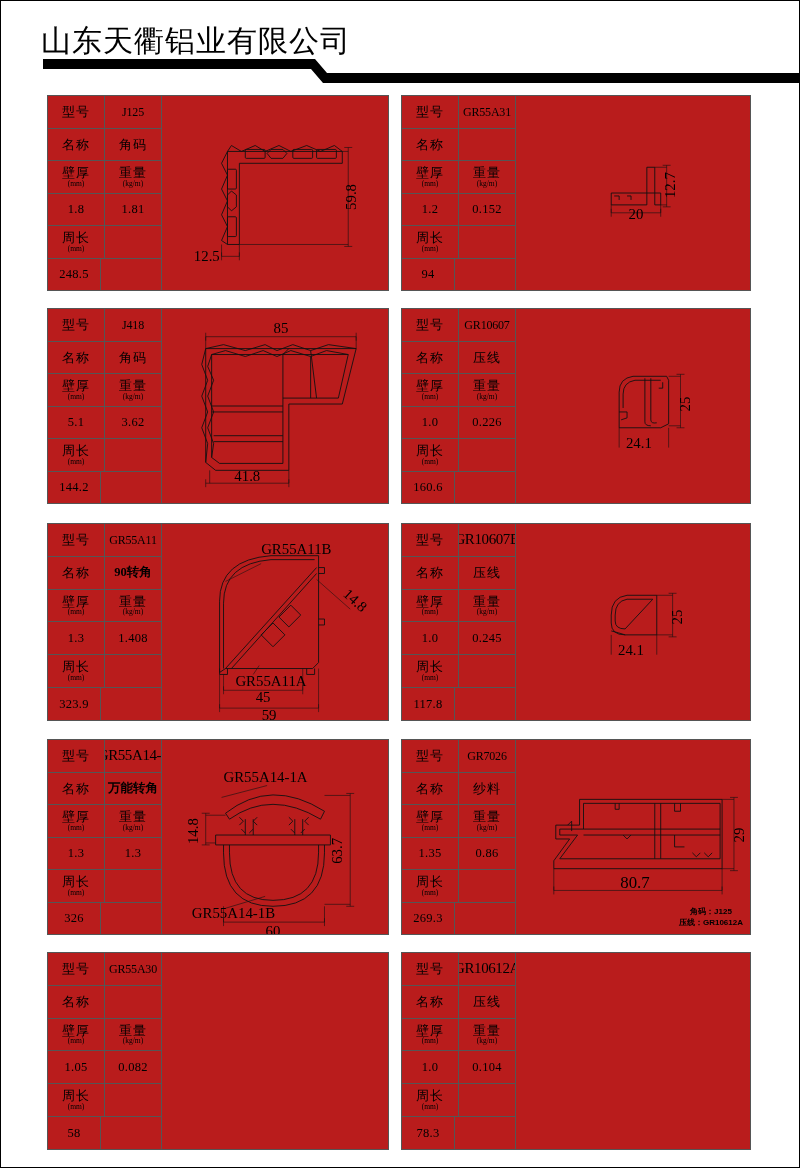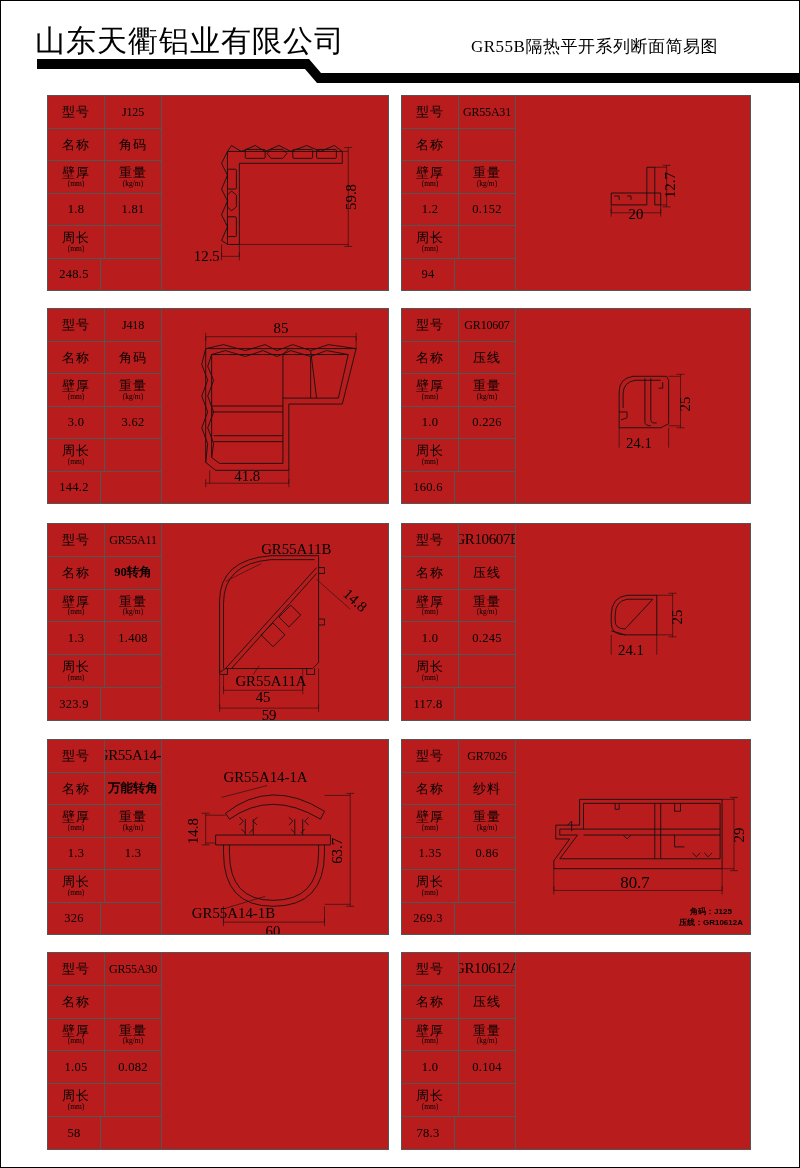--- a/index.html
+++ b/index.html
@@ -13,21 +13,21 @@
   .page {
     position: relative;
     width: 800px; height: 1168px;
     background: #fff;
     border: 1.5px solid #000;
   }
 
   
   .header {
     position: absolute;
-    left: 8px; top: 0; width: 664px; height: 88px;
+    left: 14px; top: 0; width: 664px; height: 88px;
   }
   .company-name {
     position: absolute;
     left: 26px; top: 20px;
     font-size: 30px;
     letter-spacing: 1px;
     font-family: "Liberation Serif", "DejaVu Serif", serif;
     white-space: nowrap;
   }
   .doc-title {
@@ -118,21 +118,20 @@
     white-space: nowrap;
   }
 </style>
 </head>
 <body>
 
 <div class="page">
 
   <div class="header">
     <div class="company-name">山东天衢铝业有限公司</div>
-    <div class="doc-title">GR55B隔热平开系列断面简易图</div>
     <svg class="banner-bar" viewBox="0 0 800 32" preserveAspectRatio="none">
       <path d="M28,4 L300,4 L312,18 L800,18 L800,28 L308,28 L296,14 L28,14 Z" fill="#000"></path>
     </svg>
   </div>
 
   <div class="grid">
 
     <div class="cell col-l row-0">
       <div class="spec">
         <div class="srow">
@@ -288,21 +287,21 @@
             </span>
           </div>
           <div class="sc">
             <span class="unit-stack">
               <span class="u-main">重量</span>
               <span class="u-sub">(kg/m)</span>
             </span>
           </div>
         </div>
         <div class="srow">
-          <div class="sc left num">3.0</div>
+          <div class="sc left num">5.1</div>
           <div class="sc num">3.62</div>
         </div>
         <div class="srow">
           <div class="sc left">
             <span class="unit-stack">
               <span class="u-main">周长</span>
               <span class="u-sub">(mm)</span>
             </span>
           </div>
           <div class="sc"></div>

